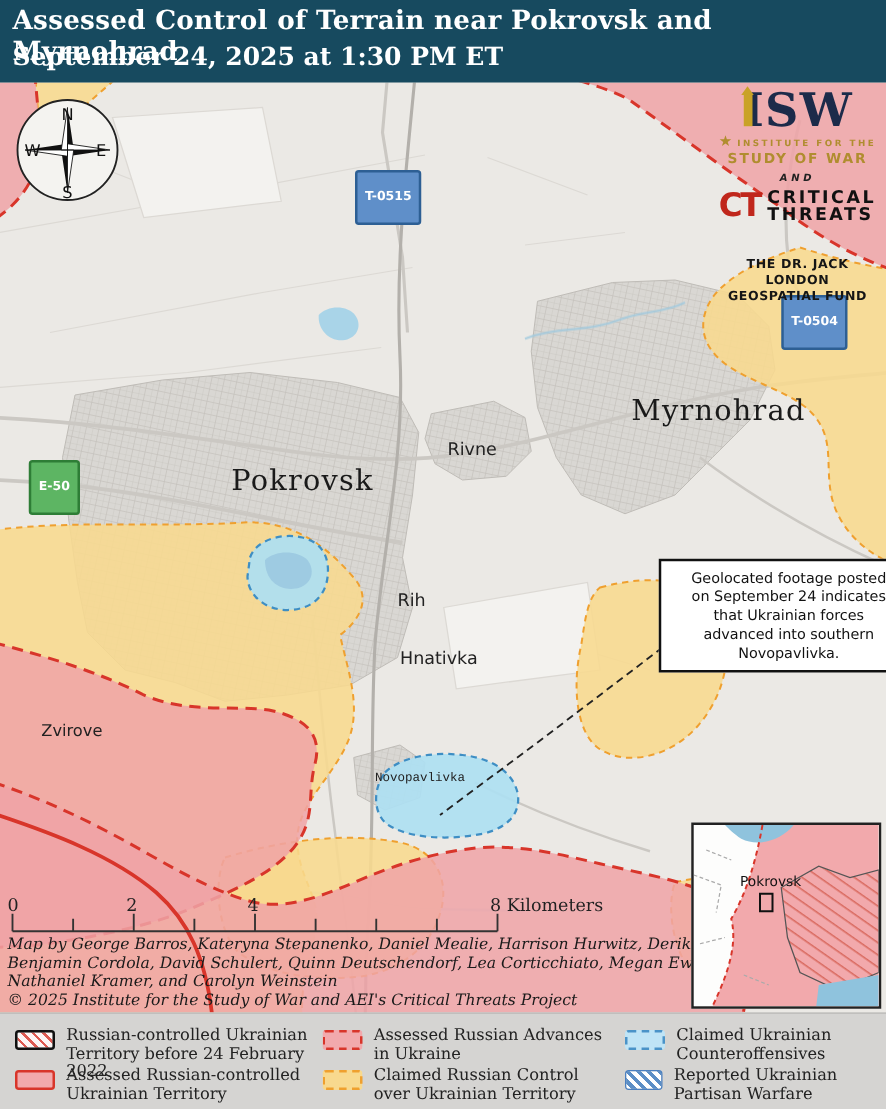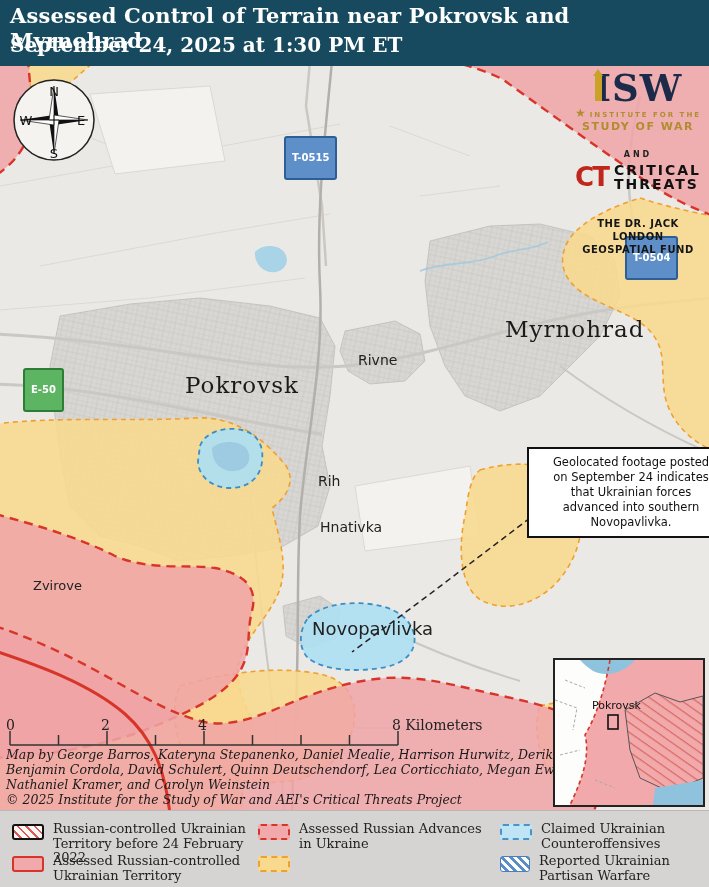--- a/index.html
+++ b/index.html
@@ -29,21 +29,21 @@
   .isw-word{font-family:"DejaVu Serif",serif;font-weight:bold;font-size:37px;
             color:#1c2b4a;line-height:36px;letter-spacing:1px;position:relative;}
   .torch{position:absolute;left:23px;top:5px;width:7px;height:26px;background:#c9a227;z-index:2;}
   .torch:before{content:"";position:absolute;left:-2px;top:-6px;border-left:5px solid transparent;
                 border-right:5px solid transparent;border-bottom:7px solid #c9a227;}
   .isw-sub{font-family:"DejaVu Sans",sans-serif;color:#b08d2f;font-weight:bold;}
   .isw-sub .l1{font-size:7px;letter-spacing:2px;}
   .isw-sub .l2{font-size:11px;letter-spacing:1.5px;}
   .star{color:#b08d2f;font-size:12px;margin-right:2px;}
   .and{font-family:"DejaVu Sans",sans-serif;font-size:8px;font-weight:bold;
-       letter-spacing:3px;color:#222;margin:17px 0 4px;}
+       letter-spacing:3px;color:#222;margin:5px 0 4px;font-style:italic;}
   .ct-row{display:flex;align-items:center;justify-content:center;gap:6px;}
   .ct-mark{font-family:"DejaVu Sans",sans-serif;font-weight:bold;font-size:26px;
            color:#c0271c;line-height:24px;letter-spacing:-2px;}
   .ct-name{font-family:"DejaVu Sans",sans-serif;font-weight:bold;font-size:14px;
            letter-spacing:2px;color:#111;text-align:left;line-height:14px;}
   .fund{font-family:"DejaVu Sans",sans-serif;font-weight:bold;font-size:10px;
         color:#151515;margin-top:26px;line-height:13px;letter-spacing:.5px;}
   .scale-lbl{position:absolute;z-index:10;font-size:14px;color:#222;font-family:"DejaVu Serif",serif;}
   .credits{position:absolute;left:6px;top:747px;z-index:10;font-style:italic;
            font-size:12.5px;line-height:15px;color:#1a1a1a;}
@@ -195,21 +195,21 @@
     <div>THE DR. JACK LONDON</div>
     <div>GEOSPATIAL FUND</div>
   </div>
 </div>
 
 <span class="lbl city" style="left:185px;top:372px;">Pokrovsk</span>
 <span class="lbl city" style="left:505px;top:316px;">Myrnohrad</span>
 <span class="lbl town" style="left:358px;top:352px;">Rivne</span>
 <span class="lbl town" style="left:318px;top:473px;">Rih</span>
 <span class="lbl town" style="left:320px;top:519px;">Hnativka</span>
-<span class="lbl town" style="left:312px;top:618px;font-size:18px;">Novopavlivka</span>
+<span class="lbl town" style="left:300px;top:618px;font-size:10px;font-family:Liberation Mono, monospace;">Novopavlivka</span>
 <span class="lbl town" style="left:33px;top:578px;font-size:13px;">Zvirove</span>
 
 <span class="shield blue" style="left:284px;top:136px;">T-0515</span>
 <span class="shield blue" style="left:625px;top:215px;margin-top:21px;">T-0504</span>
 <span class="shield green" style="left:23px;top:368px;">E-50</span>
 
 <div class="annotation">Geolocated footage posted on September 24 indicates that Ukrainian forces advanced into southern Novopavlivka.</div>
 
 <span class="scale-lbl" style="left:6px;top:717px;">0</span>
 <span class="scale-lbl" style="left:101px;top:717px;">2</span>
@@ -252,20 +252,21 @@
   <div class="legend-item" style="left:12px;top:43px;width:235px;">
     <span class="swatch sw-assessed-control"></span>
     <span class="txt">Assessed Russian-controlled Ukrainian Territory</span>
   </div>
   <div class="legend-item" style="left:258px;top:11px;width:225px;">
     <span class="swatch sw-assessed-advance"></span>
     <span class="txt">Assessed Russian Advances in Ukraine</span>
   </div>
   <div class="legend-item" style="left:258px;top:43px;width:225px;">
     <span class="swatch sw-claimed-control"></span>
+    <span class="txt">Claimed Russian Control over Ukrainian Territory</span>
   </div>
   <div class="legend-item" style="left:500px;top:11px;width:200px;">
     <span class="swatch sw-counteroffensive"></span>
     <span class="txt">Claimed Ukrainian Counteroffensives</span>
   </div>
   <div class="legend-item" style="left:500px;top:43px;width:200px;">
     <span class="swatch sw-partisan"></span>
     <span class="txt">Reported Ukrainian Partisan Warfare</span>
   </div>
 </div>

